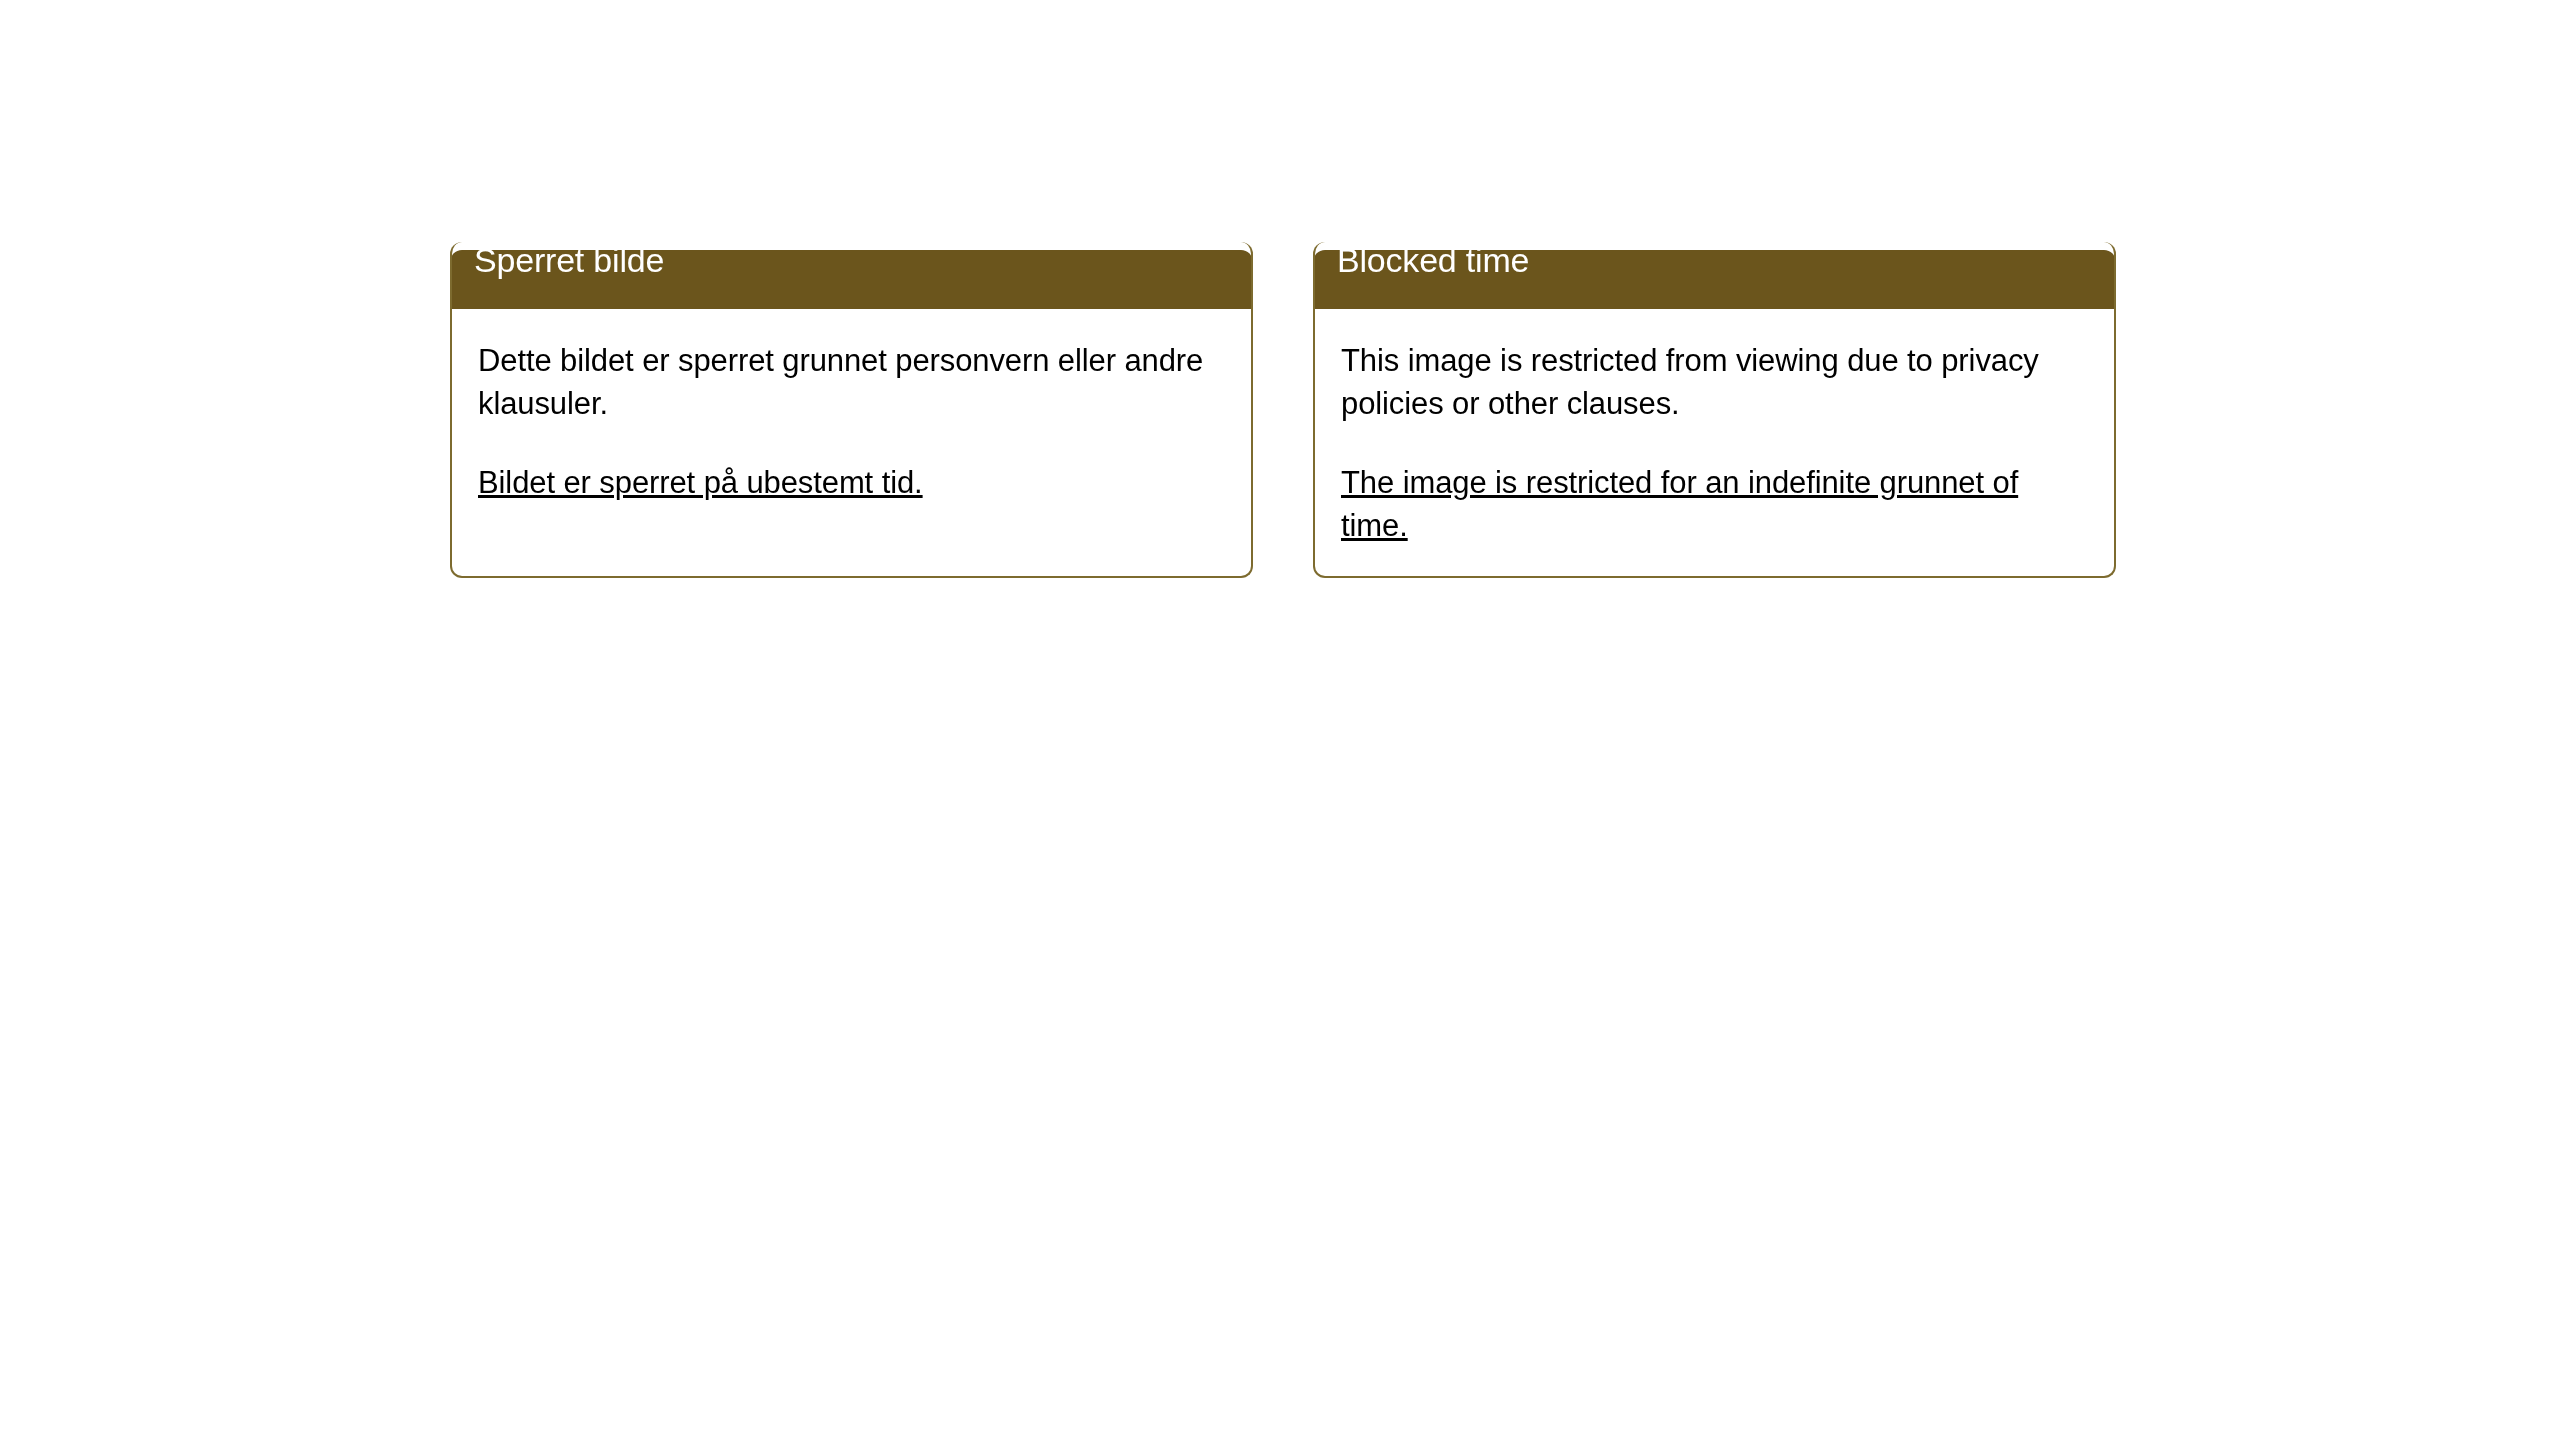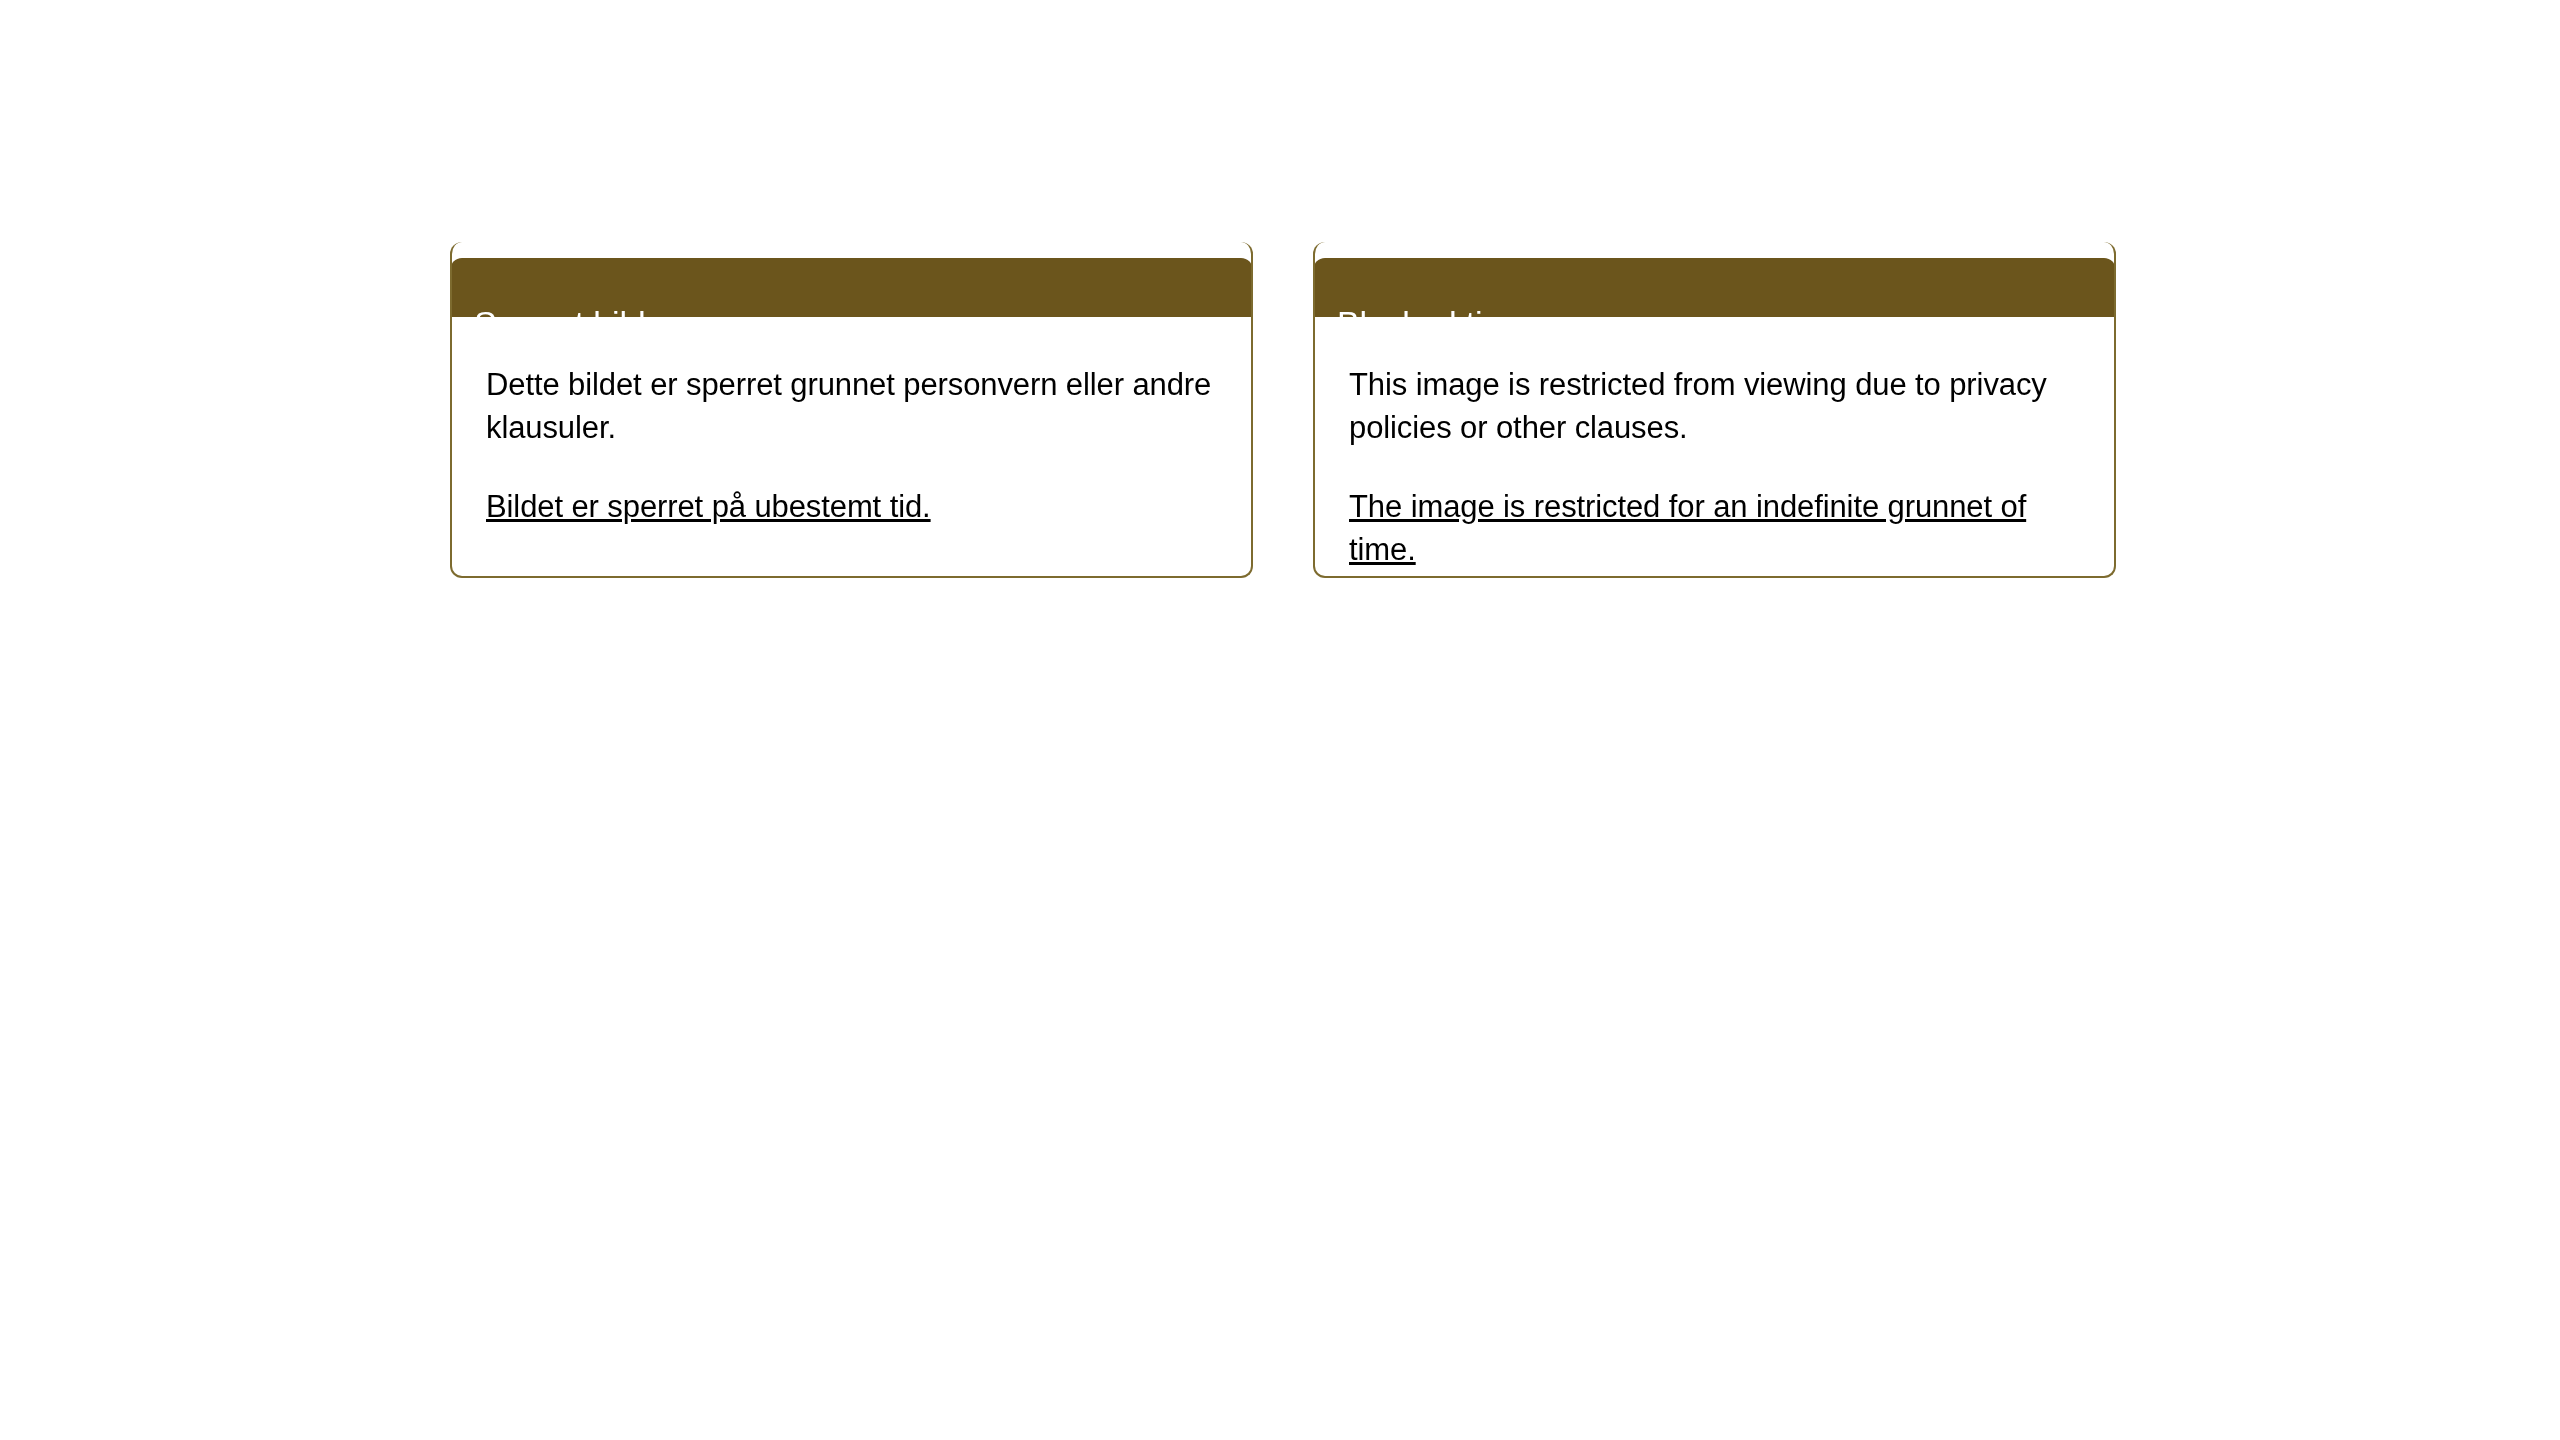--- a/index.html
+++ b/index.html
@@ -46,24 +46,24 @@
     overflow: hidden;
     border: 2px solid #7d6b2f;
     border-top: none;
   }
 
   .panel-header {
     flex: 0 0 auto;
     height: 59px;
     box-sizing: border-box;
     background: #6b551c;
-    margin: 16px -2px;
+    margin: 8px -2px;
     border-radius: 12px 12px 0 0;
     display: flex;
-    align-items: flex-start;
+    align-items: flex-end;
     padding: 18px 0 0 24px;
   }
 
   .panel-title {
     color: #ffffff;
     font-size: 34px;
     line-height: 40px;
     font-weight: 400;
     letter-spacing: -0.2px;
     white-space: nowrap;
@@ -71,21 +71,21 @@
     top: -1px;
   }
 
   .panel-body {
     flex: 1 1 auto;
     padding: 22px 26px 0 26px;
     box-sizing: border-box;
   }
 
   .panel-body p {
-    margin: 8px;
+    margin: 0;
     color: #000000;
     font-size: 31px;
     line-height: 43px;
     font-weight: 400;
     letter-spacing: -0.1px;
   }
 
   .panel-body p + p {
     margin-top: 36px;
     text-decoration: underline;

